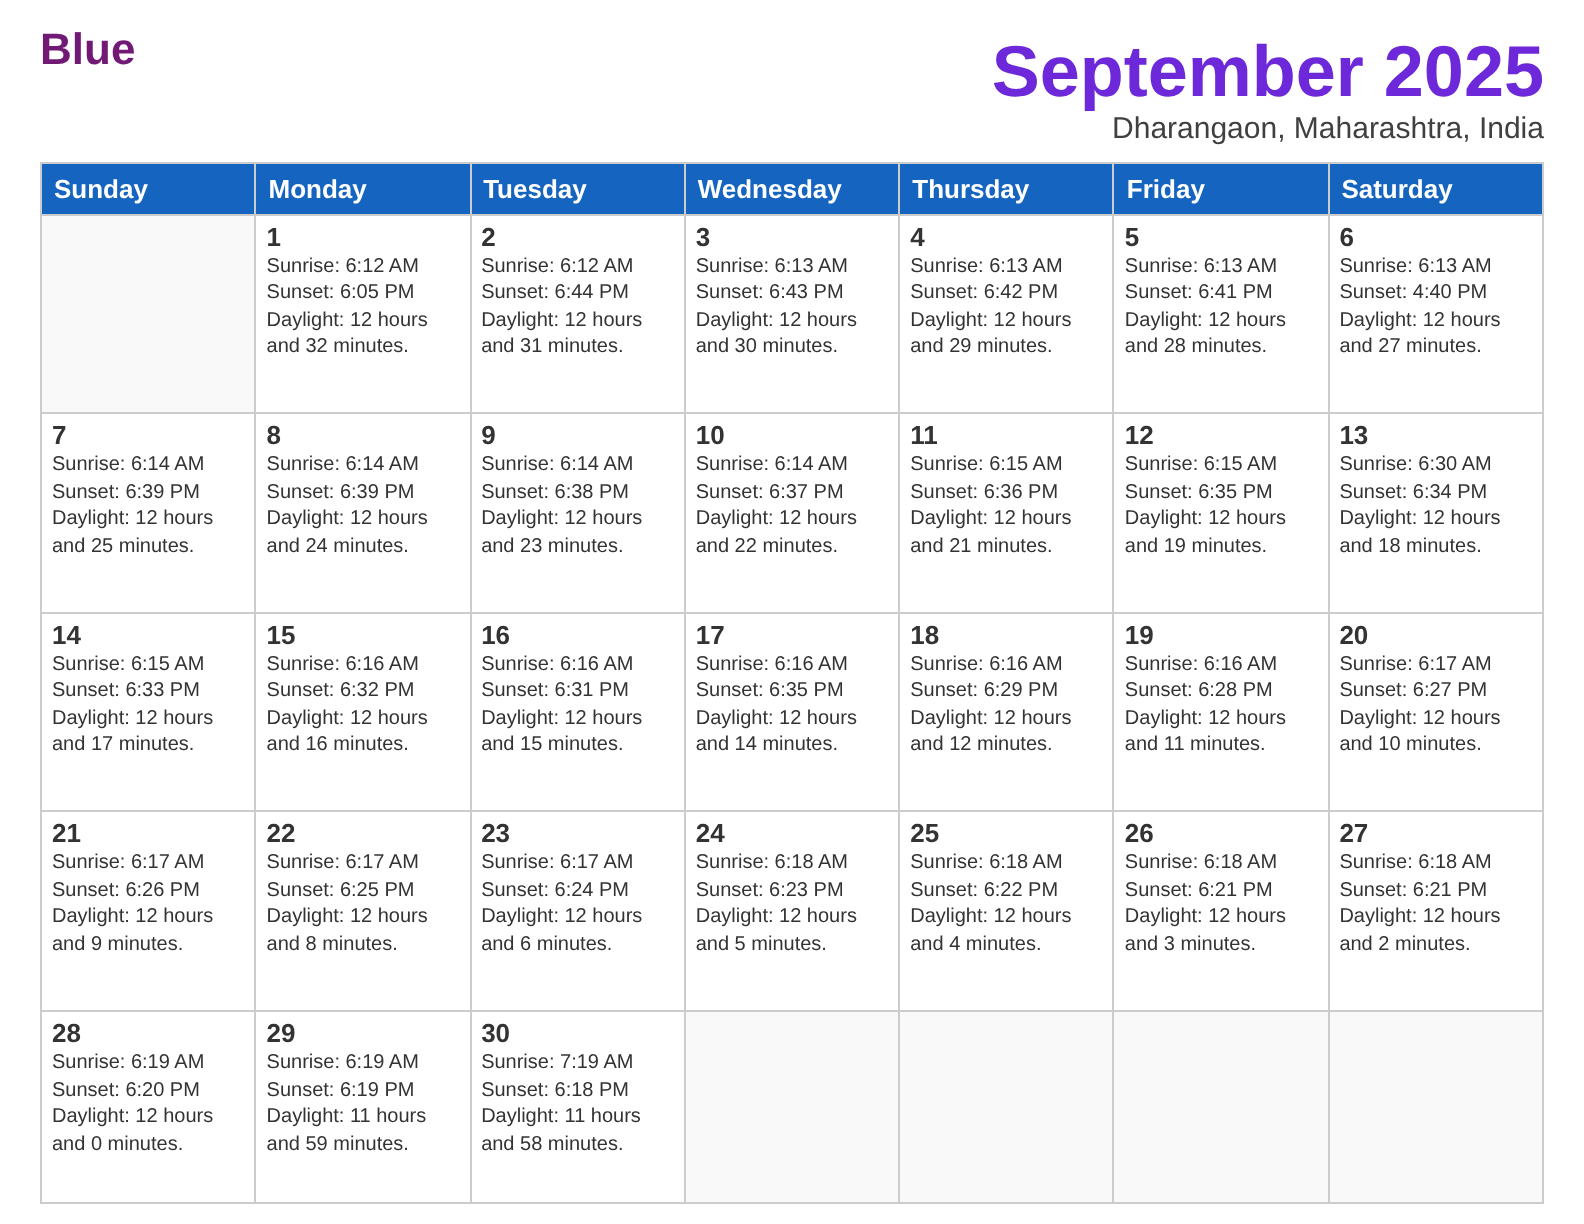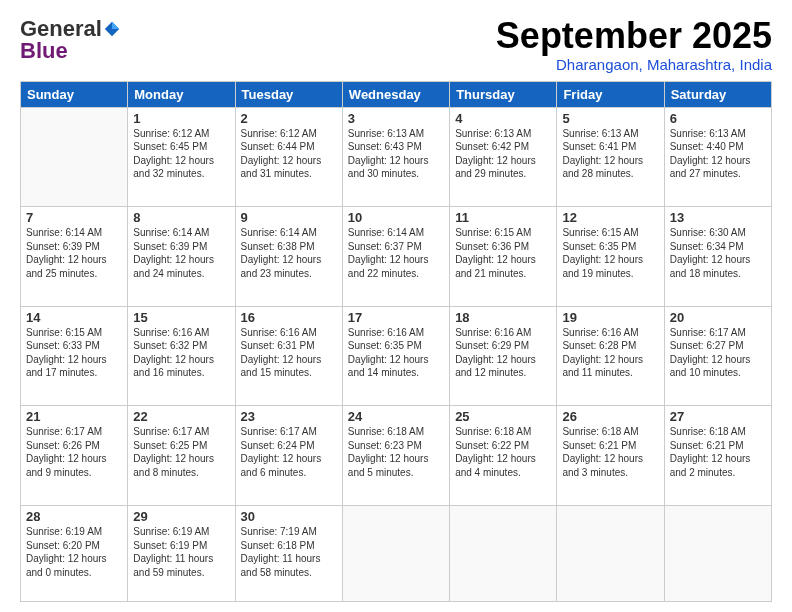--- a/index.html
+++ b/index.html
@@ -45,26 +45,26 @@
       height: 18px;
       margin-left: 1px;
       margin-right: 2px;
     }
     .title-block {
       text-align: right;
     }
     .month-title {
       font-size: 36px;
       font-weight: bold;
-      color: #000000;
+      color: #6d28d9;
       line-height: 1.1;
     }
     .location {
       font-size: 15px;
-      color: #1d4ed8;
+      color: #404040;
     }
     .calendar {
       width: 100%;
       border-collapse: collapse;
       flex: 1;
       padding-left: 24px;
     }
     .calendar th {
       background-color: #1565c0;
       color: #fff;
@@ -99,27 +99,20 @@
     tr:last-child td {
       height: 70px;
     }
   </style>
 </head>
 <body>
 
 <div class="page">
   <div class="header">
     <div class="logo">
-      <div class="logo-text">
-        <span class="logo-general">General</span>
-        <svg class="logo-icon" viewBox="0 0 20 20">
-          <polygon points="10,2 18,10 10,18 2,10" fill="#1565c0"></polygon>
-          <polygon points="10,2 18,10 10,10" fill="#42a5f5"></polygon>
-        </svg>
-      </div>
       <div style="margin-top:-4px;">
         <span class="logo-blue" style="font-size:22px;font-weight:bold;">Blue</span>
       </div>
     </div>
     <div class="title-block">
       <div class="month-title">September 2025</div>
       <div class="location">Dharangaon, Maharashtra, India</div>
     </div>
   </div>
 
@@ -134,21 +127,21 @@
         <th>Friday</th>
         <th>Saturday</th>
       </tr>
     </thead>
     <tbody id="calendar-body">
     <tr>
           <td class="empty-cell"></td>
           <td>
             <div class="cell-day">1</div>
             <div class="cell-info">Sunrise: 6:12 AM
-Sunset: 6:45 PM
+Sunset: 6:05 PM
 Daylight: 12 hours
 and 32 minutes.</div>
           </td>
           <td>
             <div class="cell-day">2</div>
             <div class="cell-info">Sunrise: 6:12 AM
 Sunset: 6:44 PM
 Daylight: 12 hours
 and 31 minutes.</div>
           </td>

